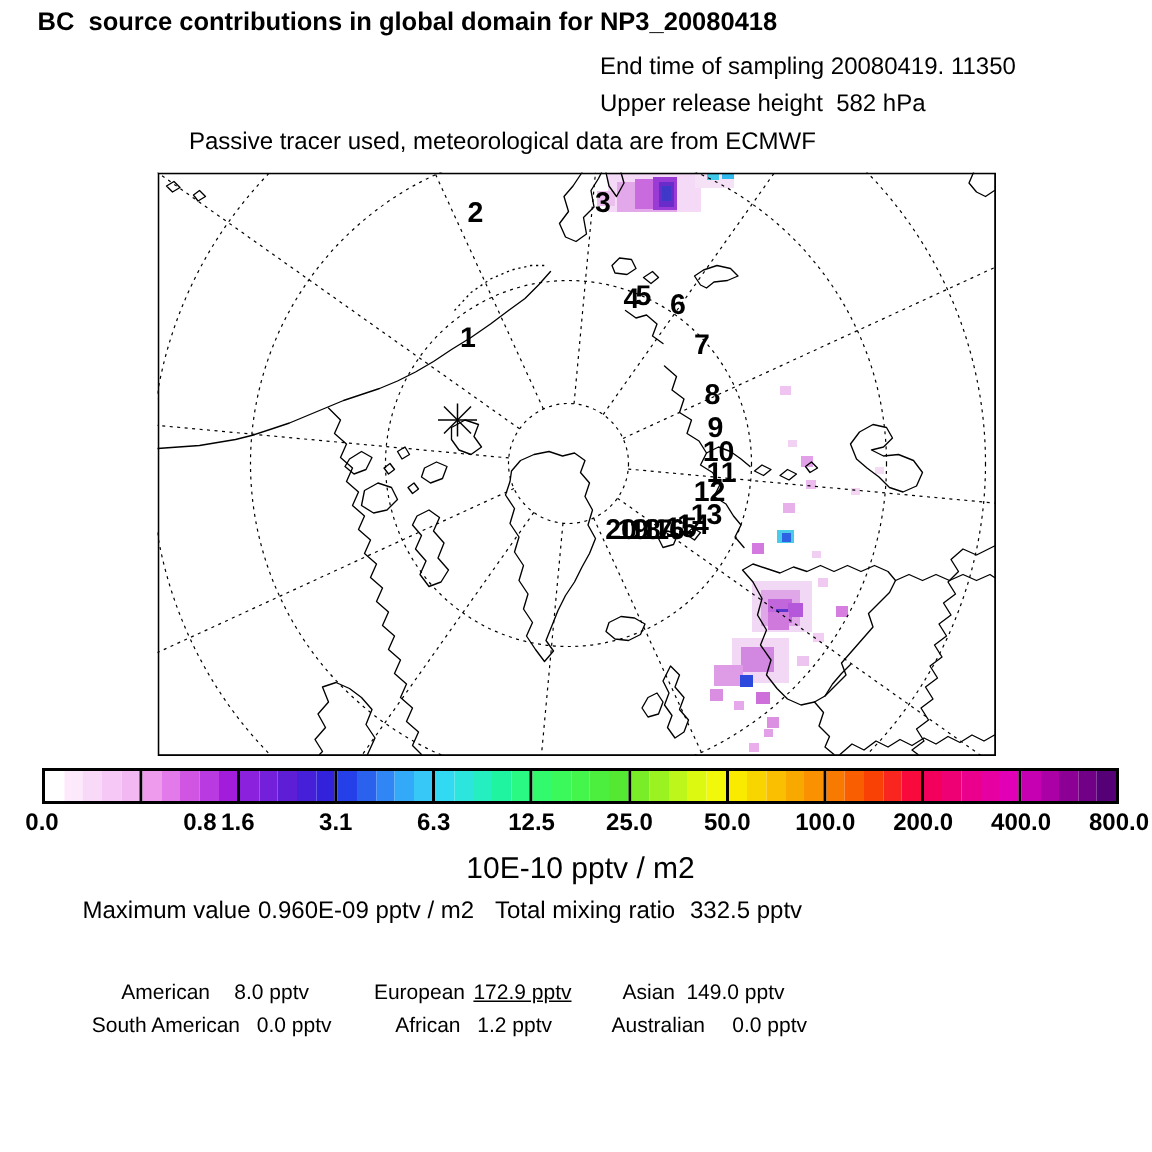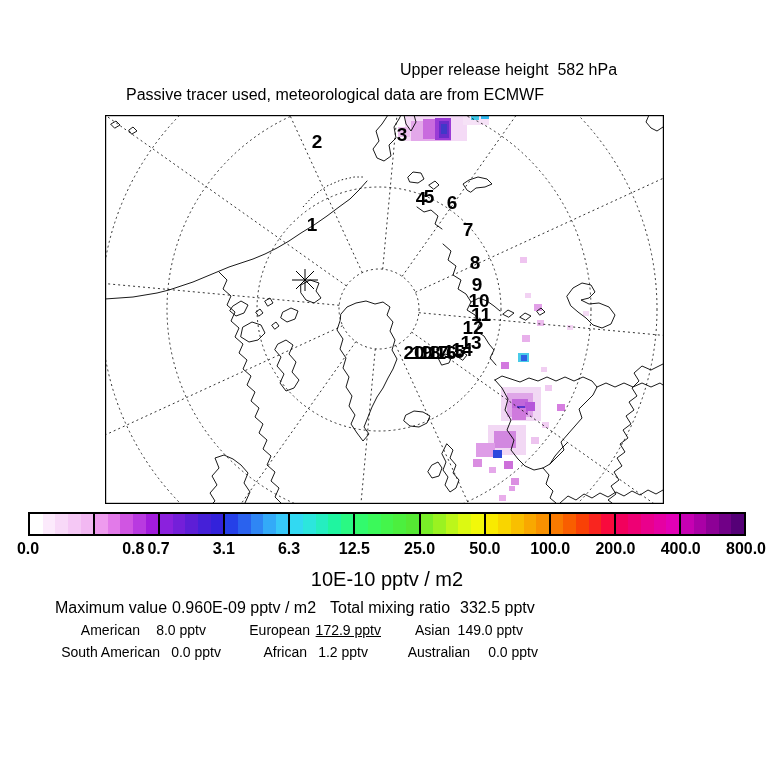--- a/index.html
+++ b/index.html
@@ -27,33 +27,35 @@
   .cbar-seg:first-child{border-left:none;}
   .cbar-cell{flex:1;}
   .cbar-tick{position:absolute;top:540px;transform:translateX(-50%);font-size:16px;font-weight:bold;white-space:nowrap;}
   #cbar-unit{position:absolute;left:387px;top:568px;transform:translateX(-50%);font-size:20px;}
 
   .ft{position:absolute;white-space:pre;font-size:16px;}
   #max-label{left:55px;top:599px;}
   #max-value{left:172px;top:599px;}
   #total-label{left:330px;top:599px;}
   #total-value{left:460px;top:599px;}
-  .contrib{position:absolute;font-size:14px;text-align:right;white-space:nowrap;}
+  .contrib{position:absolute;font-size:14px;text-align:right;white-space:nowrap;margin-top:31px;}
   .r2{top:622px;} .r3{top:644px;}
   .c-l1{left:35px;width:105px;} .c-v1{left:148px;width:58px;}
   .c-l2{left:205px;width:105px;} .c-v2{left:306px;width:75px;text-decoration:underline;}
   .c-l3{left:355px;width:95px;}  .c-v3{left:448px;width:75px;}
   .d-l1{left:25px;width:135px;}  .d-v1{left:163px;width:58px;}
   .d-l2{left:205px;width:102px;} .d-v2{left:310px;width:58px;}
   .d-l3{left:355px;width:115px;} .d-v3{left:480px;width:58px;}
 </style>
 </head>
 <body>
 
 <div id="screen">
+  <div class="hdr" id="title">BC  source contributions in global domain for NP3_20080418</div>
+  <div class="hdr" id="end-time">End time of sampling 20080419. 11350</div>
   <div class="hdr" id="upper-release">Upper release height  582 hPa</div>
   <div class="hdr" id="tracer-note">Passive tracer used, meteorological data are from ECMWF</div>
 
   <div id="map-wrap">
     <svg id="map-svg" width="559" height="389" viewBox="0 0 559 389">
       <g id="blob-layer" shape-rendering="crispEdges">
           <rect x="300" y="0" width="62" height="26" fill="#F4DAF6"></rect>
           <rect x="306" y="6" width="40" height="20" fill="#E3A8EA"></rect>
           <rect x="318" y="4" width="26" height="20" fill="#C96BDE"></rect>
           <rect x="330" y="3" width="16" height="22" fill="#9A3BD6"></rect>
@@ -263,21 +265,21 @@
         <div class="cbar-cell" style="background: rgb(198, 0, 178);"></div>
         <div class="cbar-cell" style="background: rgb(170, 0, 166);"></div>
         <div class="cbar-cell" style="background: rgb(141, 0, 150);"></div>
         <div class="cbar-cell" style="background: rgb(113, 0, 135);"></div>
         <div class="cbar-cell" style="background: rgb(85, 0, 119);"></div>
       </div>
     </div>
   <div id="cbar-ticks">
       <span class="cbar-tick" style="left: 28px;">0.0</span>
       <span class="cbar-tick" style="left: 93.2727px; margin-left: 40px;">0.8</span>
-      <span class="cbar-tick" style="left: 158.545px;">0.7</span>
+      <span class="cbar-tick" style="left: 158.545px;">1.6</span>
       <span class="cbar-tick" style="left: 223.818px;">3.1</span>
       <span class="cbar-tick" style="left: 289.091px;">6.3</span>
       <span class="cbar-tick" style="left: 354.364px;">12.5</span>
       <span class="cbar-tick" style="left: 419.636px;">25.0</span>
       <span class="cbar-tick" style="left: 484.909px;">50.0</span>
       <span class="cbar-tick" style="left: 550.182px;">100.0</span>
       <span class="cbar-tick" style="left: 615.455px;">200.0</span>
       <span class="cbar-tick" style="left: 680.727px;">400.0</span>
       <span class="cbar-tick" style="left: 746px;">800.0</span>
     </div>

